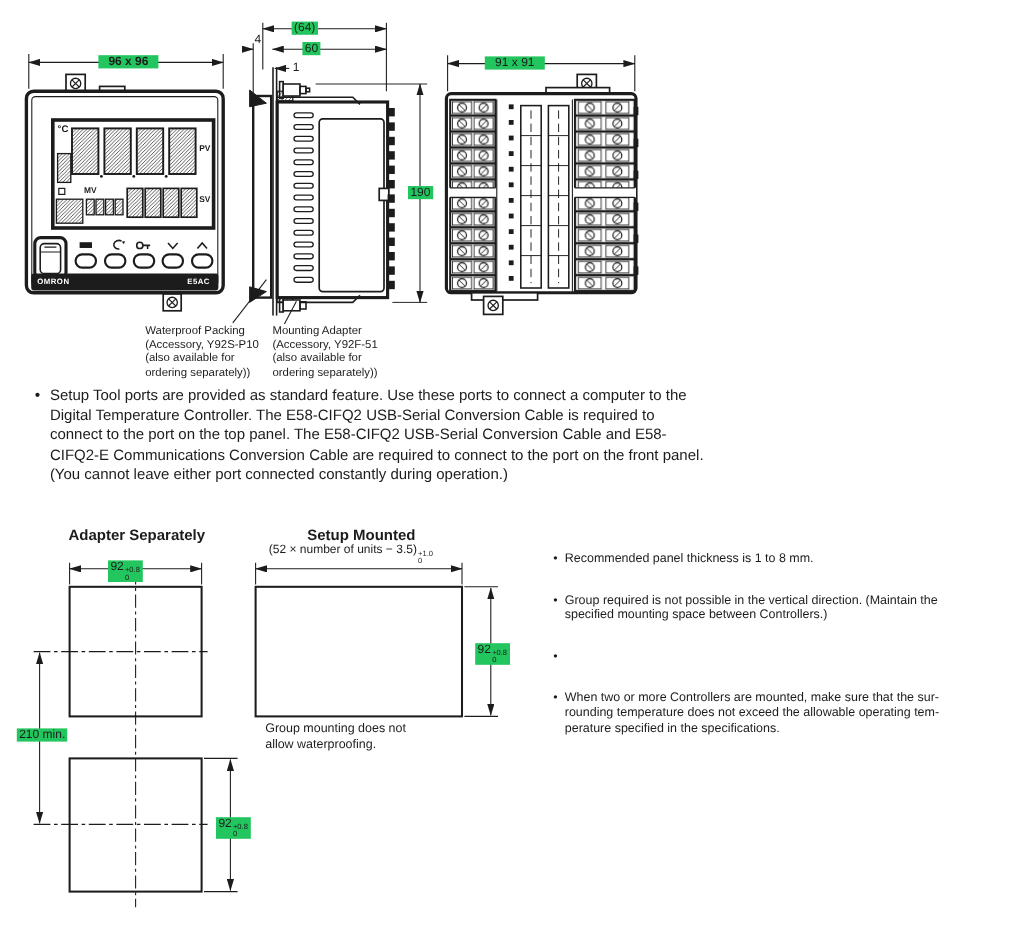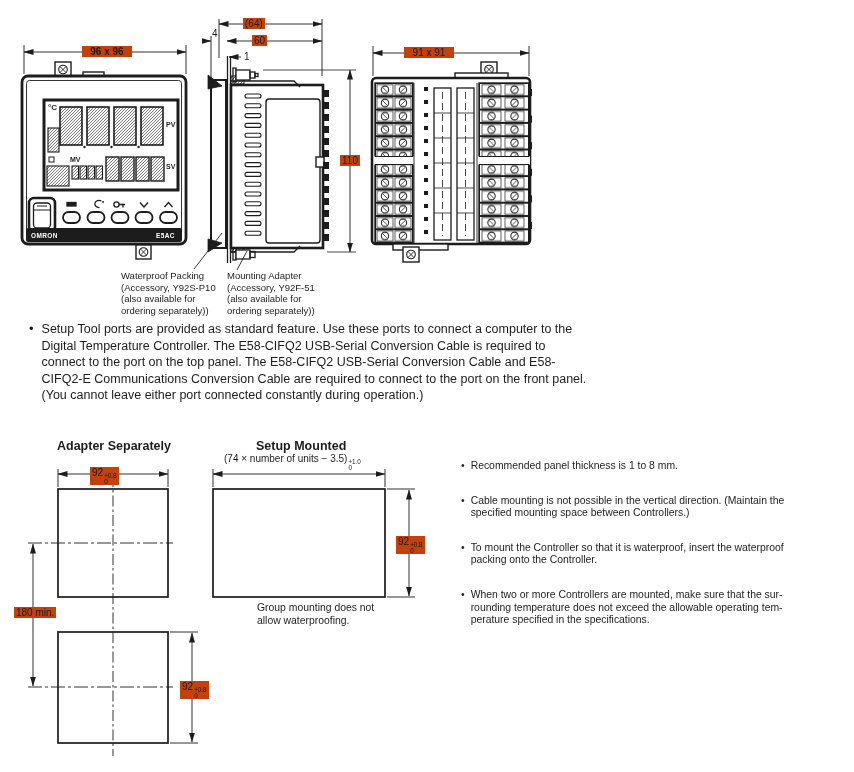--- a/index.html
+++ b/index.html
@@ -1,20 +1,20 @@
 <!DOCTYPE html>
 <html><head>
 <meta charset="utf-8">
 <style>
   html,body{margin:0;padding:0;background:#ffffff;}
   #page{position:relative;width:854px;height:772px;background:#fff;
         font-family:"Liberation Sans", sans-serif;color:#1c1c1c;overflow:hidden;}
   svg.art{position:absolute;left:0;top:0;z-index:1;}
   .ovl{position:absolute;z-index:2;color:#1c1c1c;white-space:pre-line;}
-  .wbg{background:#c2410c;padding:0 2px;}
+  .wbg{background:#22c55e;padding:0 2px;}
   .dim{font-size:10px;line-height:11px;}
   .ctr{text-align:center;}
   .tiny{font-size:7px;font-weight:bold;line-height:8px;}
   .callout{font-size:9.5px;line-height:11.5px;}
   .sec-title{font-size:12.5px;font-weight:bold;line-height:14px;}
   .para{display:flex;gap:8px;font-size:12.5px;line-height:16.6px;}
   .para .bullet{font-size:13px;}
   .notes{list-style:none;margin:0;padding:0;width:392px;}
   .notes li{display:flex;gap:6px;font-size:10.4px;line-height:12.6px;margin-bottom:4px;}
   .notes .bullet{font-size:10.4px;}
@@ -312,21 +312,21 @@
     <line x1="387" y1="597" x2="415" y2="597" stroke-width="0.9"></line>
     <line x1="409" y1="490" x2="409" y2="596" stroke-width="0.9" marker-start="url(#arr)" marker-end="url(#arr)"></line>
   </g>
 </svg>
 
 <div class="ovl dim wbg ctr" style="left:82px;top:46px;width:46px;font-weight:bold;">96 x 96</div>
 <div class="ovl dim wbg ctr" style="left:243px;top:18px;">(64)</div>
 <div class="ovl dim wbg ctr" style="left:252px;top:35px;">60</div>
 <div class="ovl dim" style="left:212px;top:28px;">4</div>
 <div class="ovl dim" style="left:244px;top:51px;">1</div>
-<div class="ovl dim wbg" style="left:340px;top:155px;">110</div>
+<div class="ovl dim wbg" style="left:340px;top:155px;">190</div>
 <div class="ovl dim wbg ctr" style="left:404px;top:47px;width:46px;">91 x 91</div>
 
 <div class="ovl" style="left:48px;top:103px;font-size:8px;font-weight:bold;">°C</div>
 <div class="ovl tiny" style="left:166px;top:121px;">PV</div>
 <div class="ovl tiny" style="left:70px;top:156px;">MV</div>
 <div class="ovl tiny" style="left:166px;top:163px;">SV</div>
 <div class="ovl brand" style="left:31px;top:231.5px;">OMRON</div>
 <div class="ovl brand" style="left:156px;top:231.5px;">E5AC</div>
 
 <div class="ovl callout" style="left:121px;top:270px;width:115px;">Waterproof Packing
@@ -344,21 +344,21 @@
 Digital Temperature Controller. The E58-CIFQ2 USB-Serial Conversion Cable is required to
 connect to the port on the top panel. The E58-CIFQ2 USB-Serial Conversion Cable and E58-
 CIFQ2-E Communications Conversion Cable are required to connect to the port on the front panel.
 (You cannot leave either port connected constantly during operation.)</span>
 </div>
 
 <div class="ovl sec-title" style="left:57px;top:439px;">Adapter Separately</div>
 <div class="ovl sec-title" style="left:256px;top:439px;">Setup Mounted</div>
 
 <div class="ovl tol" style="left:224px;top:453px;">
-  <span>(74 × number of units − 3.5)</span><span class="stack">
+  <span>(52 × number of units − 3.5)</span><span class="stack">
         <span>+1.0</span>
         <span>0</span>
       </span>
 </div>
 
 <div class="ovl tol wbg" style="left:90px;top:467px;">
   <span>92</span><span class="stack">
         <span>+0.8</span>
         <span>0</span>
       </span>
@@ -369,38 +369,36 @@
         <span>0</span>
       </span>
 </div>
 <div class="ovl tol wbg" style="left:396px;top:536px;">
   <span>92</span><span class="stack">
         <span>+0.8</span>
         <span>0</span>
       </span>
 </div>
 
-<div class="ovl dim wbg" style="left:14px;top:607px;">180 min.</div>
-<div class="ovl note10" style="left:221px;top:602px;margin-left:36px;">Group mounting does not
+<div class="ovl dim wbg" style="left:14px;top:607px;">210 min.</div>
+<div class="ovl note10" style="left:221px;top:602px;">Group mounting does not
 allow waterproofing.</div>
 
 <ul class="notes ovl" style="left:461px;top:442px;">
   <li>
     <span class="bullet">•</span>
     <span>Recommended panel thickness is 1 to 8 mm.</span>
   </li>
   <li>
     <span class="bullet">•</span>
-    <span>Cable mounting is not possible in the vertical direction. (Maintain the
+    <span>Group required is not possible in the vertical direction. (Maintain the
 specified mounting space between Controllers.)</span>
   </li>
   <li>
     <span class="bullet">•</span>
-    <span>To mount the Controller so that it is waterproof, insert the waterproof
-packing onto the Controller.</span>
   </li>
   <li>
     <span class="bullet">•</span>
     <span>When two or more Controllers are mounted, make sure that the sur-
 rounding temperature does not exceed the allowable operating tem-
 perature specified in the specifications.</span>
   </li>
 </ul>
 
 </div>

